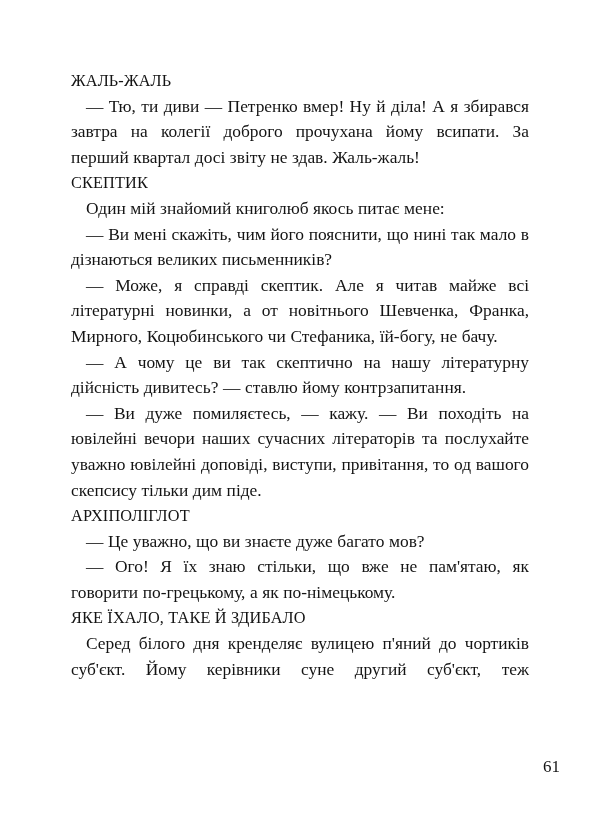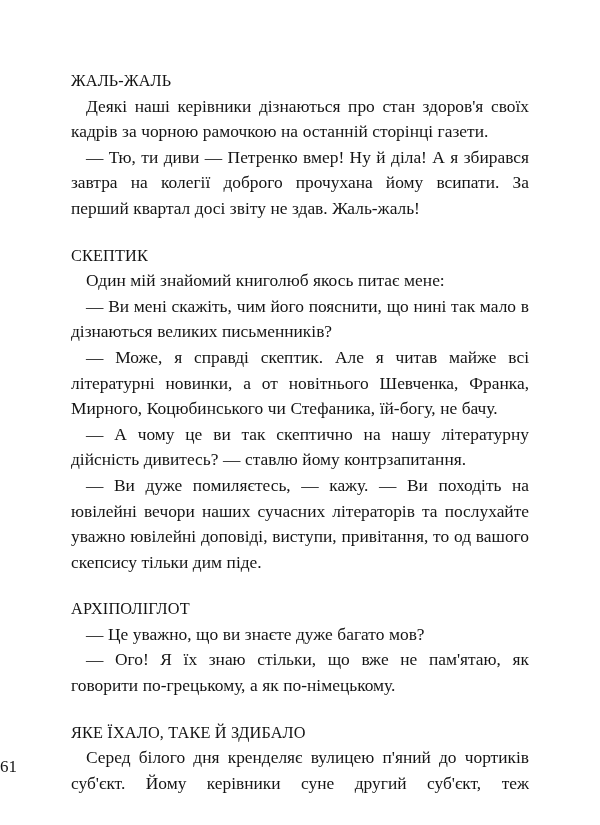--- a/index.html
+++ b/index.html
@@ -31,21 +31,20 @@
     left: 71px;
     top: 56px;
     width: 458px;
   }
 
   .section {
     margin: 0 0 0 0;
   }
 
   .section + .section {
-    margin-top: 21px;
   }
 
   .heading {
     font-size: 16.3px;
     line-height: 25.6px;
     letter-spacing: 0.15px;
     font-weight: normal;
     text-align: left;
     margin: 0;
     white-space: nowrap;
@@ -65,35 +64,34 @@
   
   .para.full {
     text-align-last: justify;
   }
 
   .page-number {
     position: absolute;
     left: 0;
     top: 744px;
     width: 560px;
-    text-align: left;
+    text-align: right;
     font-size: 17px;
     line-height: 22px;
   }
 </style>
 </head>
 <body>
 
 <div class="page">
 
   <div class="text-column">
 
     <div class="section">
       <p class="heading">ЖАЛЬ-ЖАЛЬ</p>
-      <p class="para">Деякі наші керівники дізнаються про стан здоров'я своїх кадрів за чорною рамочкою на останній сторінці газети.</p>
       <p class="para">— Тю, ти диви — Петренко вмер! Ну й діла! А я збирався завтра на колегії доброго прочухана йому всипати. За перший квартал досі звіту не здав. Жаль-жаль!</p>
     </div>
 
     <div class="section">
       <p class="heading">СКЕПТИК</p>
       <p class="para">Один мій знайомий книголюб якось питає мене:</p>
       <p class="para">— Ви мені скажіть, чим його пояснити, що нині так мало в дізнаються великих письменників?</p>
       <p class="para">— Може, я справді скептик. Але я читав майже всі літературні новинки, а от новітнього Шевченка, Франка, Мирного, Коцюбинського чи Стефаника, їй-богу, не бачу.</p>
       <p class="para">— А чому це ви так скептично на нашу літературну дійсність дивитесь? — ставлю йому контрзапитання.</p>
       <p class="para">— Ви дуже помиляєтесь, — кажу. — Ви походіть на ювілейні вечори наших сучасних літераторів та послухайте уважно ювілейні доповіді, виступи, привітання, то од вашого скепсису тільки дим піде.</p>

